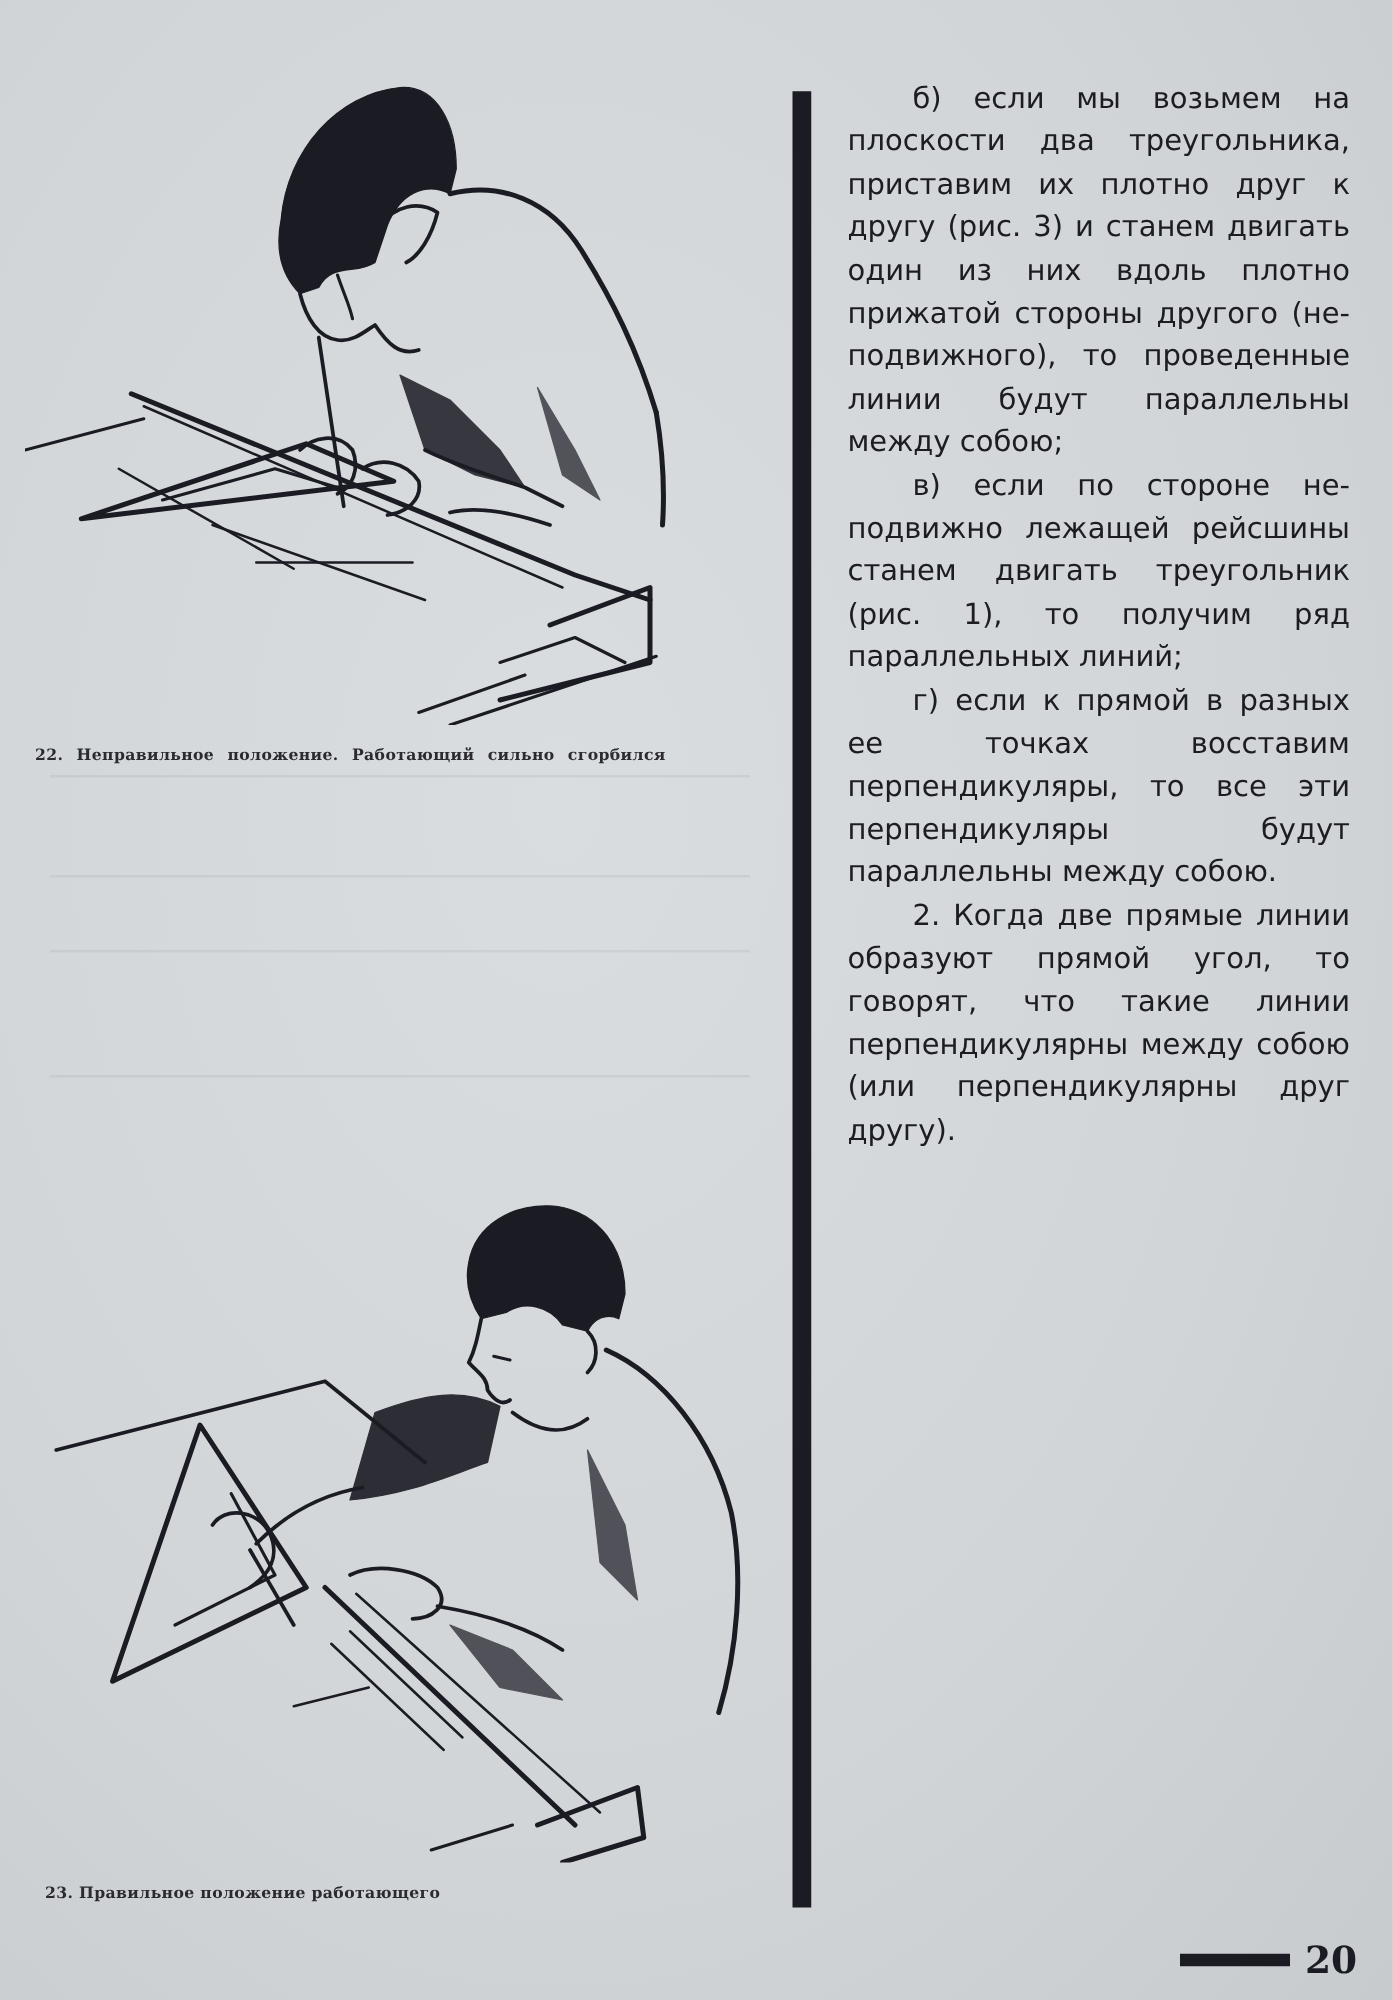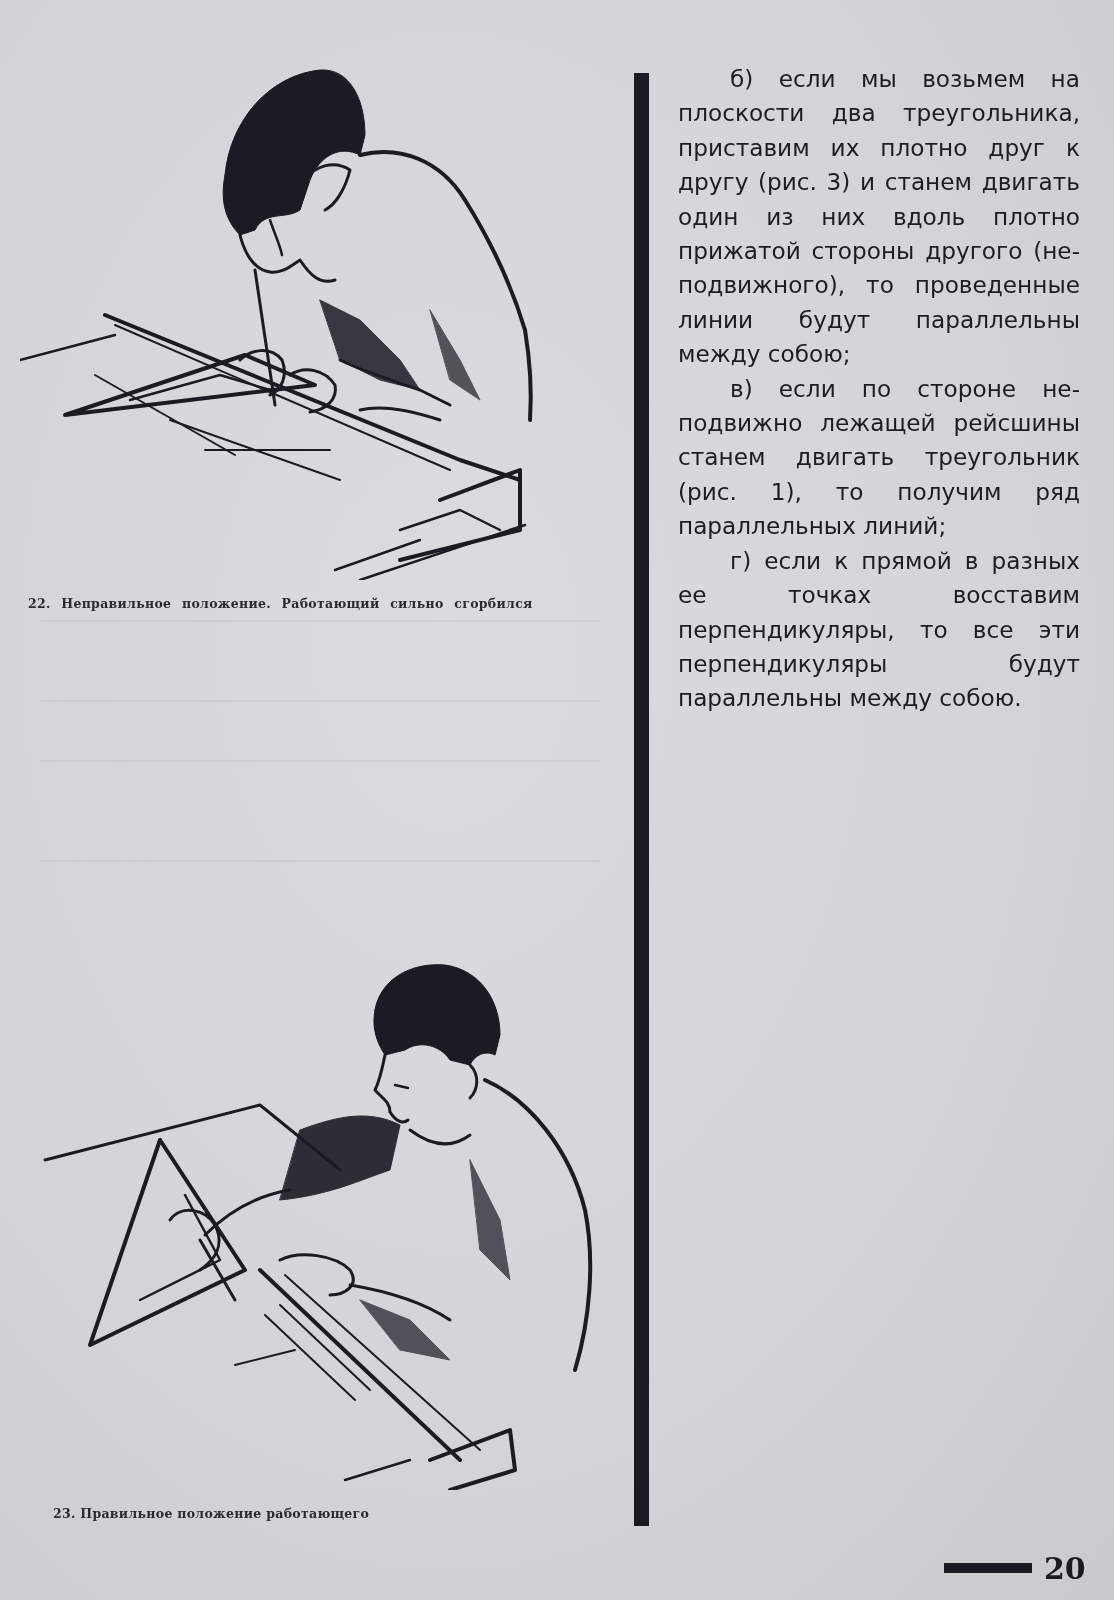--- a/index.html
+++ b/index.html
@@ -17,21 +17,21 @@
   .figure svg { display: block; }
   #fig22 { left: 20px; top: 60px; width: 600px; height: 520px; }
   #fig23 { left: 30px; top: 940px; width: 590px; height: 550px; }
   .caption {
     position: absolute;
     font-family: "DejaVu Serif", serif;
     font-size: 12.5px; font-weight: bold; color: #2a2a30;
     letter-spacing: 0.3px; white-space: nowrap;
   }
   #cap22 { left: 28px; top: 596px; word-spacing: 6px; }
-  #cap23 { left: 53px; top: 1506px; }
+  #cap23 { left: 36px; top: 1506px; }
   .vbar {
     position: absolute; left: 634px; top: 73px; width: 15px; height: 1453px;
     background: #1b1b24;
   }
   .text-column {
     position: absolute; left: 678px; top: 62px; width: 402px;
     font-family: "DejaVu Sans", sans-serif;
     font-size: 23.2px; line-height: 34.4px; color: #1c1c22;
   }
   .text-column p { margin: 0; text-align: justify; text-align-last: left; hyphens: manual; }
@@ -143,18 +143,19 @@
   </svg>
 </div>
 <div class="caption" id="cap23">23. Правильное положение работающего</div>
 
 <div class="vbar"></div>
 
 <div class="text-column">
   <p class="indent">б) если мы возьмем на плоскости два треуголь­ника, приставим их плот­но друг к другу (рис. 3) и станем двигать один из них вдоль плотно прижа­той стороны другого (не­подвижного), то проведен­ные линии будут парал­лельны между собою;</p>
   <p class="indent">в) если по стороне не­подвижно лежащей рейс­шины станем двигать треугольник (рис. 1), то получим ряд параллель­ных линий;</p>
   <p class="indent">г) если к прямой в раз­ных ее точках восставим перпендикуляры, то все эти перпендикуляры бу­дут параллельны между собою.</p>
+  <p class="indent">2. Когда две прямые ли­нии образуют прямой угол, то говорят, что такие ли­нии перпендикулярны между собою (или перпен­дикулярны друг другу).</p>
 </div>
 
 <div class="page-number-wrap">
   <div class="page-rule"></div>
   <span class="page-number">20</span>
 </div>
 
 </body></html>

